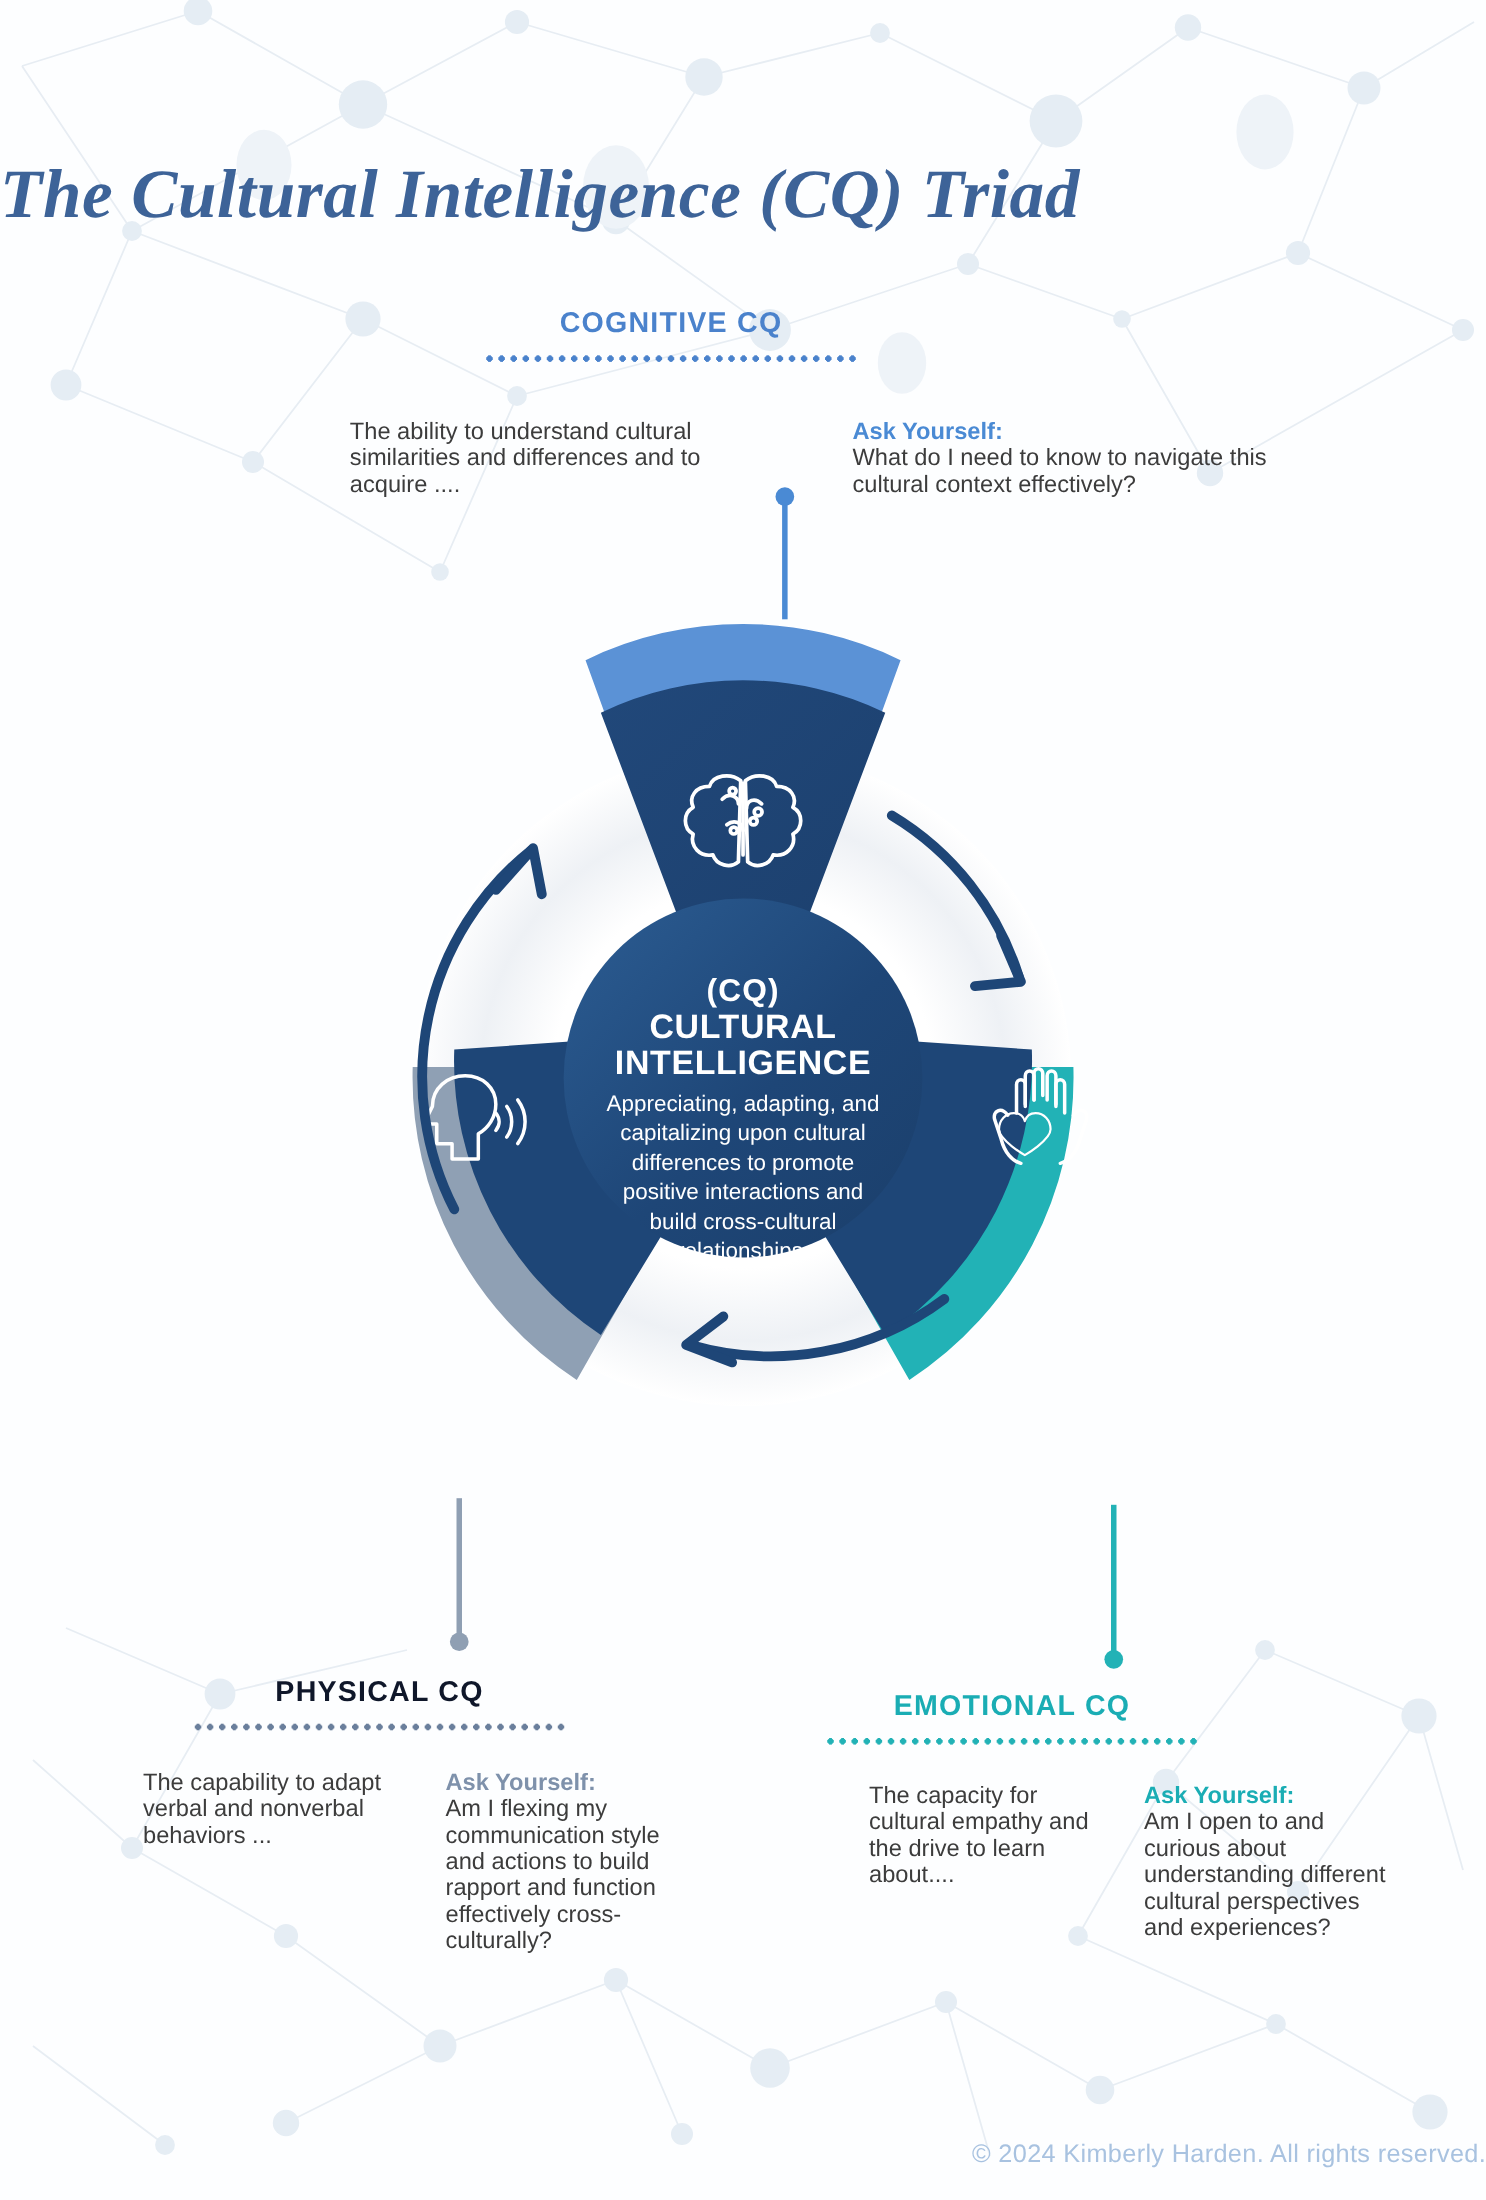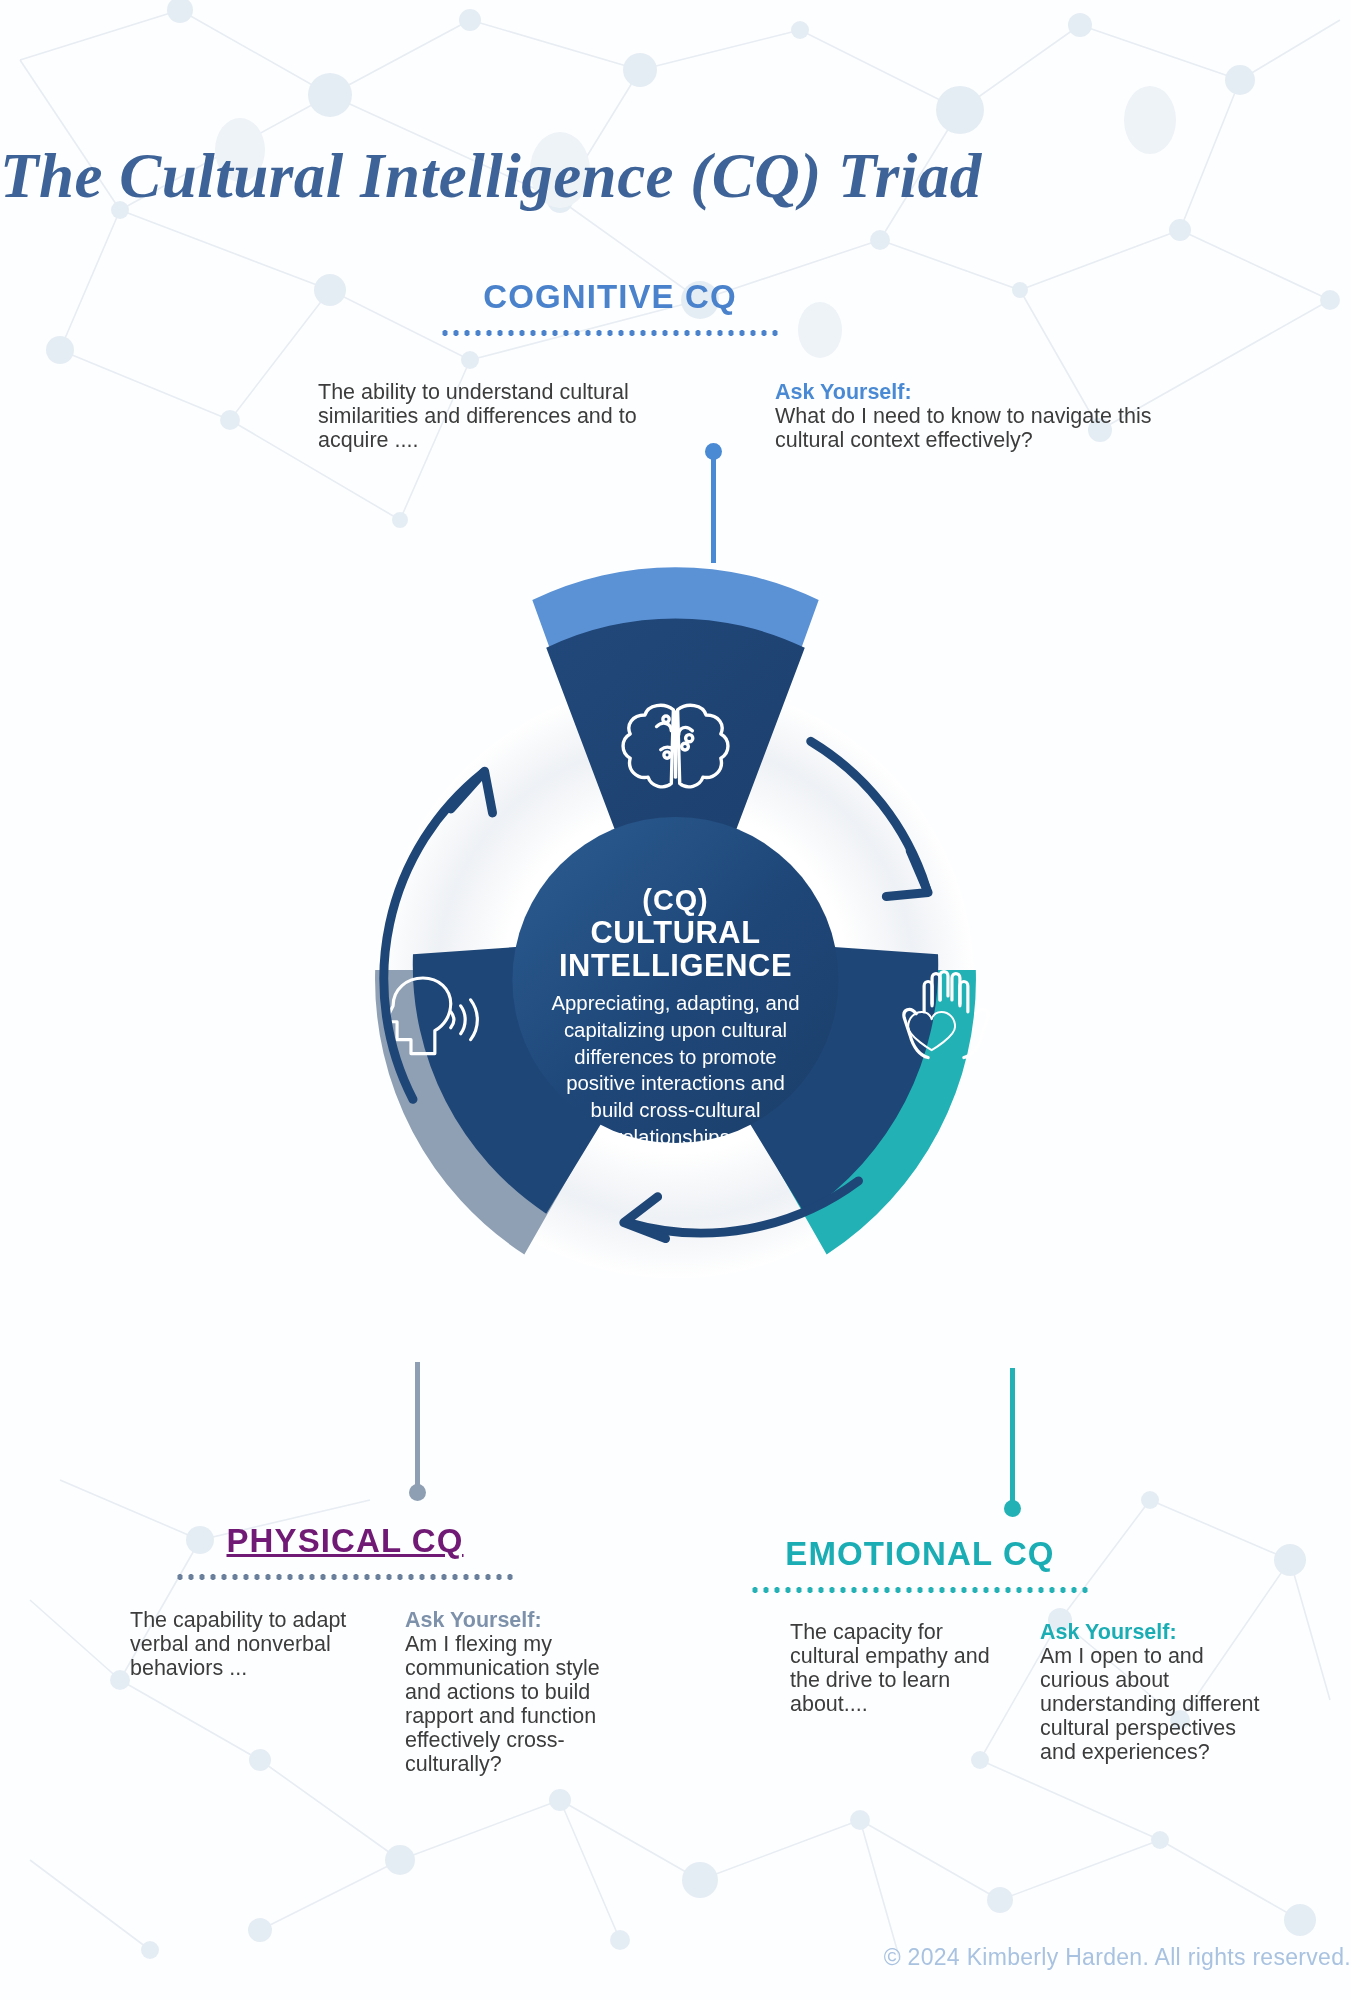--- a/index.html
+++ b/index.html
@@ -22,33 +22,33 @@
     font-style:italic;
     font-weight:700;
     font-size:63px;
     letter-spacing:0.5px;
     color:#3d6398;
   }
 
   
   .sec-head { position:absolute; text-align:center; }
   .sec-head .label {
-    font-size:33px; font-weight:700; letter-spacing:1.1px;
+    font-size:26px; font-weight:700; letter-spacing:1.1px;
   }
   .sec-head .dots {
     margin-top:14px; height:6px;
     background-image:radial-gradient(circle, currentColor 44%, transparent 46%);
     background-size:11px 6px; background-repeat:repeat-x;
     background-position:center;
   }
 
   #head-cognitive { top:278px; left:440px; width:340px; color:#4a82cc; }
   #head-cognitive .label { color:#4a82cc; }
   #head-physical  { top:1522px; left:175px; width:340px; color:#6a7f9c; }
-  #head-physical .label { color:#701a75;text-decoration:underline; }
+  #head-physical .label { color:#0f172a; }
   #head-emotional { top:1535px; left:750px; width:340px; color:#22b2b6; }
   #head-emotional .label { color:#1aadb4; }
 
   
   .txt { position:absolute; font-size:21.5px; line-height:24px; color:#3c3c3c; }
   .txt .ask { font-weight:700; display:block; }
 
   #cog-desc { top:380px; left:318px; width:330px; }
   #cog-ask  { top:380px; left:775px; width:380px; }
   #cog-ask .ask { color:#4a8ad4; }

